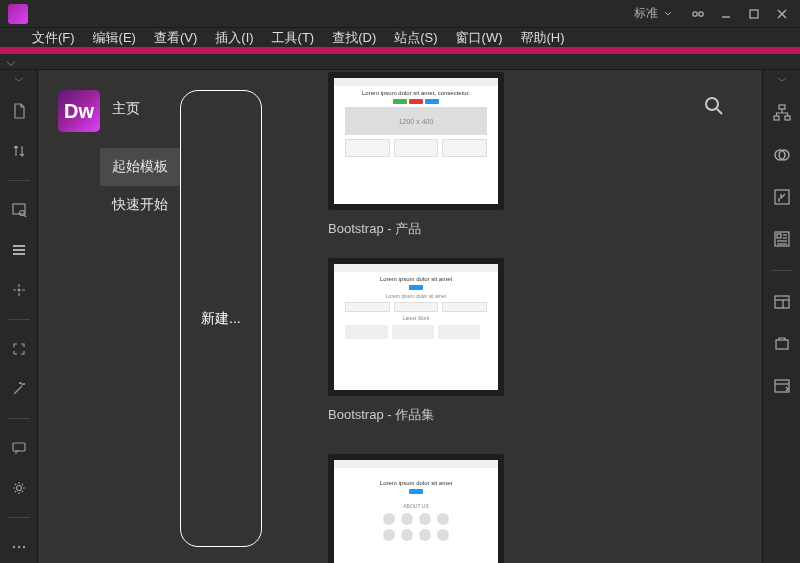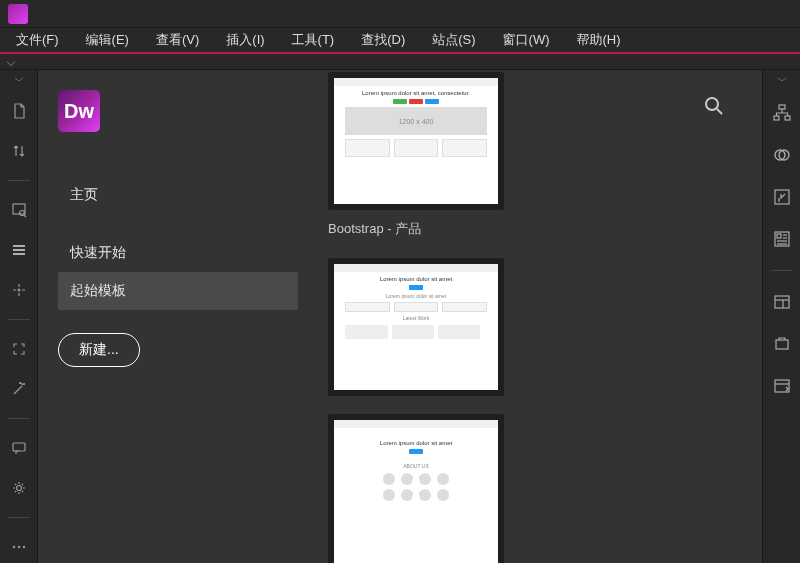--- a/index.html
+++ b/index.html
@@ -3,30 +3,30 @@
 <meta charset="utf-8">
 <style>
 * { margin: 0; padding: 0; box-sizing: border-box; }
 body { font-family: "Segoe UI", "Microsoft YaHei", sans-serif; background: #282828; color: #ccc; width: 800px; height: 563px; overflow: hidden; font-size: 12px; }
 .titlebar { height: 28px; background: #282828; display: flex; align-items: center; justify-content: space-between; border-bottom: 1px solid #1a1a1a; }
 .titlebar-left { display: flex; align-items: center; padding-left: 8px; gap: 6px; }
 .dw-logo-small { width: 20px; height: 20px; background: linear-gradient(135deg, #a125a1, #e040fb); border-radius: 3px; }
 .titlebar-right { display: flex; align-items: center; gap: 4px; padding-right: 6px; }
 .titlebar-btn { width: 24px; height: 20px; display: flex; align-items: center; justify-content: center; color: #aaa; cursor: pointer; }
 .std-label { color: #aaa; font-size: 12px; padding: 0 10px; display: flex; align-items: center; gap: 6px;}
-.menubar { height: 26px; background: #282828; display: flex; align-items: center; padding: 0 8px; gap: 11px; border-bottom: 2px solid #be185d; }
+.menubar { height: 26px; background: #282828; display: flex; align-items: center; padding: 0 24px; gap: 2px; border-bottom: 7px solid #be185d; }
 .menu-item { padding: 2px 8px; color: #ddd; cursor: pointer; font-size: 13px; }
 .gutter { height: 16px; background: #282828; border-bottom: 1px solid #1a1a1a; display:flex; align-items:center; padding-left:8px;}
 .gutter-mark { width: 6px; height: 6px; border-left: 1px solid #666; border-bottom: 1px solid #666; transform: rotate(-45deg);}
 .main-row { display: flex; height: 493px; }
 .left-tools { width: 38px; background: #282828; border-right: 1px solid #1a1a1a; display: flex; flex-direction: column; align-items: center; padding-top: 14px; gap: 18px; }
 .tool-icon { width: 22px; height: 22px; color: #999; display: flex; align-items: center; justify-content: center; cursor: pointer; }
 .tool-sep { width: 22px; height: 1px; background: #444; }
 .content { flex: 1; background: #333333; display: flex; position: relative; overflow: hidden;}
-.start-left { width: 280px; padding: 20px 20px 0 20px; display: flex; flex-direction: column; }
+.start-left { width: 280px; padding: 20px 20px 0 20px; display: flex; }
 .dw-logo-big { width: 42px; height: 42px; background: linear-gradient(135deg, #5a1a6e, #a125a1, #e040fb); border-radius: 5px; display: flex; align-items: center; justify-content: center; font-size: 20px; font-weight: bold; color: #fff; margin-bottom: 44px; }
 .nav-list { display: flex; flex-direction: column; gap: 0; margin-bottom: 23px; }
 .nav-item { padding: 10px 12px; color: #e5e5e5; font-size: 14px; cursor: pointer; border-radius: 2px; }
 .nav-item.dim { color: #888; cursor: default; }
 .nav-item.selected { background: #4a4a4a; }
 .action-btn { border: 1px solid #fff; border-radius: 18px; padding: 7px 20px; color: #fff; font-size: 14px; background: transparent; cursor: pointer; width: fit-content; margin-bottom: 16px; }
 .start-right { flex: 1; padding: 12px 4px 0 4px; overflow: hidden; position: relative; }
 .card-grid { display: flex; flex-wrap: wrap; gap: 18px; padding-left: 6px;}
 .card { width: 211px; display: flex; flex-direction: column; }
 .card-thumb { width: 176px; height: 138px; background: #1e1e1e; border-radius: 2px; display:flex; align-items:center; justify-content:center; overflow:hidden; padding: 6px;}
@@ -53,20 +53,51 @@
 .prod .img { height:10px; background:#eee;}
 .prod .btn { height:3px; width:10px; background:#3b8bd0; margin-top:1px;}
 </style>
 </head>
 <body>
 
 <div class="titlebar">
   <div class="titlebar-left">
     <div class="dw-logo-small"></div>
   </div>
+  <div class="titlebar-right">
+    <div class="std-label">
+      <span>标准</span>
+      <svg width="8" height="6">
+          <path d="M1 1 L4 4 L7 1" stroke="#aaa" fill="none"></path>
+        </svg>
+    </div>
+    <div class="titlebar-btn">
+      <svg width="16" height="16" viewBox="0 0 16 16">
+          <g stroke="#aaa" fill="none" stroke-width="1.3">
+            <circle cx="5" cy="8" r="2.2"></circle>
+            <circle cx="11" cy="8" r="2.2"></circle>
+          </g>
+        </svg>
+    </div>
+    <div class="titlebar-btn">
+      <svg width="12" height="12">
+          <line x1="2" y1="9" x2="10" y2="9" stroke="#aaa" stroke-width="1.5"></line>
+        </svg>
+    </div>
+    <div class="titlebar-btn">
+      <svg width="12" height="12">
+          <rect x="2" y="2" width="8" height="8" stroke="#aaa" fill="none" stroke-width="1.3"></rect>
+        </svg>
+    </div>
+    <div class="titlebar-btn">
+      <svg width="12" height="12">
+          <path d="M2 2 L10 10 M10 2 L2 10" stroke="#aaa" stroke-width="1.5"></path>
+        </svg>
+    </div>
+  </div>
 </div>
 
 <div class="menubar">
   <div class="menu-item">文件(F)</div>
   <div class="menu-item">编辑(E)</div>
   <div class="menu-item">查看(V)</div>
   <div class="menu-item">插入(I)</div>
   <div class="menu-item">工具(T)</div>
   <div class="menu-item">查找(D)</div>
   <div class="menu-item">站点(S)</div>
@@ -158,22 +189,22 @@
           <circle cx="8" cy="8" r="6"></circle>
           <line x1="13" y1="13" x2="18" y2="18"></line>
         </svg>
     </div>
     <div class="start-left">
       <div class="dw-logo-big">Dw</div>
       <div class="nav-list">
         <div class="nav-item">主页</div>
         <div style="height:12px"></div>
         <div style="height:8px"></div>
+        <div class="nav-item selected">起始模板</div>
         <div class="nav-item">快速开始</div>
-        <div class="nav-item selected">起始模板</div>
       </div>
       <button class="action-btn">新建...</button>
     </div>
 
     <div class="start-right">
       <div class="card-grid">
 
         <div class="card" style="margin-top:-10px;">
           <div class="card-thumb">
             <div class="thumb-body">
@@ -209,20 +240,21 @@
                   <div class="cell" style="height:10px;"></div>
                 </div>
               <div class="thumb-sub" style="margin-top:3px;">Latest Work</div>
               <div class="row-mini">
                   <div class="minibox"></div>
                   <div class="minibox"></div>
                   <div class="minibox"></div>
                 </div>
             </div>
           </div>
+          <div class="card-label">Bootstrap - 作品集</div>
         </div>
 
         <div class="card">
           <div class="card-thumb" style="height:170px;">
             <div class="thumb-body">
               <div class="thumb-nav"></div>
               <div style="height:8px"></div>
               <div class="thumb-title">Lorem ipsum dolor sit amet</div>
               <div class="thumb-btns">
                   <div class="bt" style="background:#2196f3"></div>

